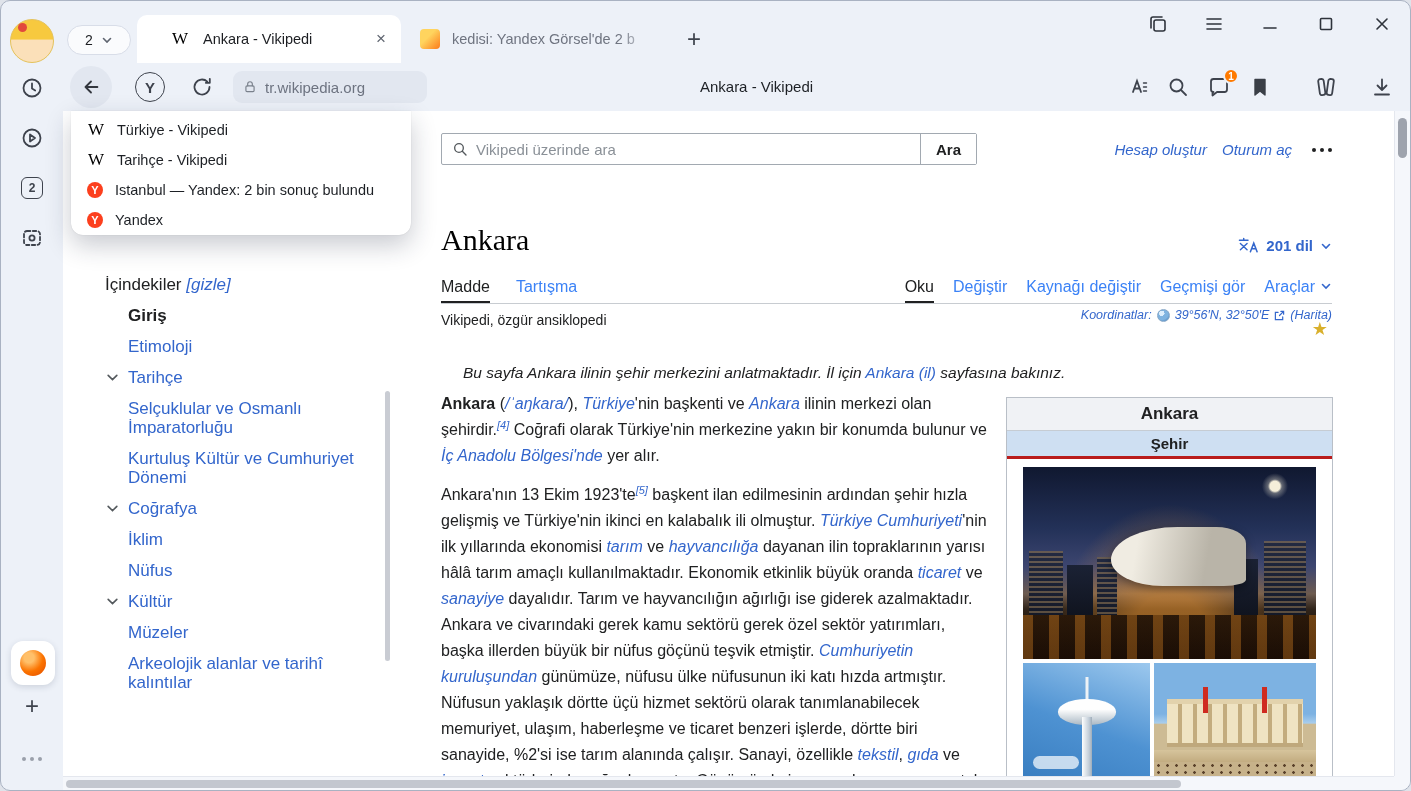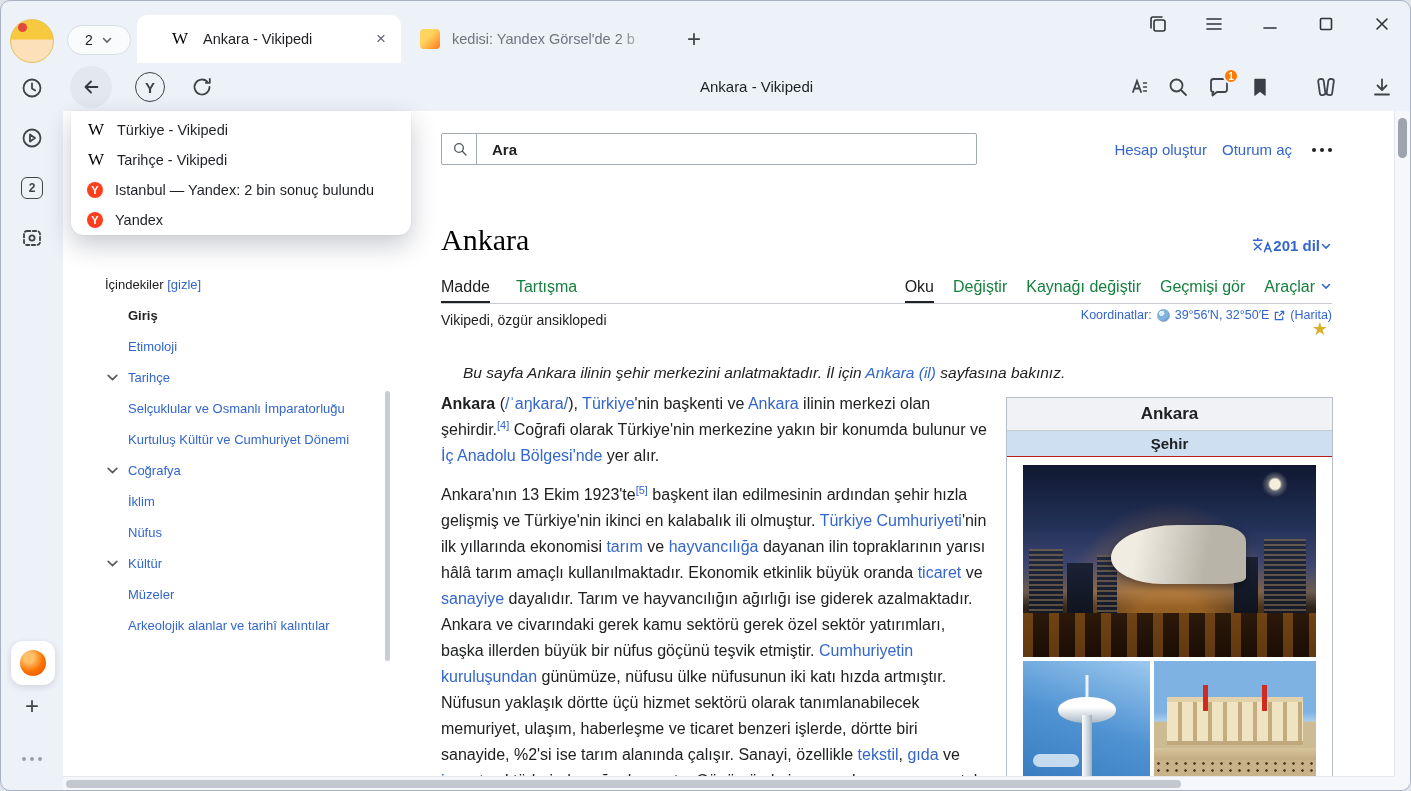--- a/index.html
+++ b/index.html
@@ -78,56 +78,56 @@
   .hitem{ display:flex; align-items:center; gap:12px; height:30px; padding:0 16px; font-size:14.5px; color:#1d2025; cursor:pointer; }
   .hfoot{ display:flex; align-items:center; gap:12px; height:34px; padding:0 16px; background:#ebedf2;
           border-top:1px solid #e2e4ea; border-radius:0 0 12px 12px; font-size:14.5px; color:#1d2025;
           margin-top:3px; cursor:pointer; }
   .fav-w{ width:18px; text-align:center; font-family:"Liberation Serif", serif; font-size:17px; color:#000; flex:none; }
   .fav-y{ width:16px; height:16px; border-radius:50%; background:#fc3f1d; color:#fff; font-weight:700; font-size:11px;
           display:flex; align-items:center; justify-content:center; flex:none; }
 
   
   .page{ position:absolute; left:62px; top:110px; width:1333px; height:667px; background:#fff; overflow:hidden; }
-  .wl{ color:#3366cc; cursor:pointer; }
+  .wl{ color:#3366cc; cursor:pointer;font-style:italic; }
   .bold{ font-weight:700; }
   sup{ font-size:11px; line-height:0; }
 
   
-  .toc{ position:absolute; left:65px; top:164px; width:250px; font-size:13px; line-height:19px; }
+  .toc{ position:absolute; left:65px; top:164px; width:250px; font-size:17px; line-height:19px; }
   .toc-head{ margin:0 0 12px -23px; color:#202122; }
   .toc-item{ position:relative; margin-bottom:12px; color:#3366cc; cursor:pointer; max-width:228px; }
   .toc-item.active{ color:#202122; font-weight:700; }
   .chev{ position:absolute; left:-22px; top:3px; width:13px; height:13px; color:#54595d; }
   .toc-scroll{ position:absolute; left:322px; top:280px; width:5px; height:270px; background:#c9ccd3; border-radius:3px; cursor:pointer; }
 
   
   .sgroup{ position:absolute; left:378px; top:22px; width:536px; height:32px; border:1px solid #a2a9b1; border-radius:2px;
            display:flex; align-items:center; background:#fff; }
   .sgroup .mag{ width:16px; height:16px; margin:0 8px 0 10px; color:#54595d; flex:none; }
   .sgroup input{ border:0; outline:0; flex:1; font-size:15px; font-family:inherit; color:#202122; background:transparent; min-width:0; }
   .sgroup input::placeholder{ color:#8a9097; }
   .sbtn{ height:100%; border:0; border-left:1px solid #a2a9b1; background:#fff; padding:0 15px; font-size:15px;
          font-weight:600; color:#202122; cursor:pointer; font-family:inherit; }
   .ulinks{ position:absolute; top:30px; right:64px; display:flex; align-items:center; gap:15px; font-size:15px; }
   .udots{ display:flex; gap:4px; margin-left:5px; cursor:pointer; }
   .udots i{ width:4px; height:4px; border-radius:50%; background:#202122; }
 
   .atitle{ position:absolute; left:378px; top:112px; font-family:"Liberation Serif","DejaVu Serif",serif;
            font-weight:400; font-size:30px; color:#000; }
-  .langbtn{ position:absolute; top:126px; right:64px; display:flex; align-items:center; 
+  .langbtn{ position:absolute; top:126px; right:64px; display:flex; align-items:center; gap:7px;
             color:#3366cc; font-weight:700; font-size:15px; cursor:pointer; }
   .langbtn .lic{ width:21px; height:17px; color:#3366cc; }
   .cdn{ width:12px; height:12px; color:#3366cc; }
 
   .atabs{ position:absolute; left:378px; right:64px; top:165px; height:28px; display:flex; align-items:flex-end;
           border-bottom:1px solid #c8ccd1; font-size:16px; }
   .lgroup{ display:flex; gap:26px; align-items:flex-end; }
   .rgroup{ display:flex; gap:19px; align-items:flex-end; margin-left:auto; }
-  .atab{ padding-bottom:7px; color:#15803d; cursor:pointer; white-space:nowrap; }
+  .atab{ padding-bottom:7px; color:#3b82f6; cursor:pointer; white-space:nowrap; }
   .atab.on{ color:#202122; padding-bottom:5px; border-bottom:2px solid #202122; }
   .atab.tools{ display:flex; align-items:flex-start; gap:5px; }
   .atab.tools .cdn{ margin-top:2px; }
 
   .tagline{ position:absolute; left:378px; top:201px; font-size:14px; color:#202122; }
   .coords{ position:absolute; top:197px; right:64px; display:flex; align-items:center; gap:5px; font-size:12.5px; }
   .globe{ width:13px; height:13px; border-radius:50%; border:1px solid #88a8c8; cursor:pointer;
           background:radial-gradient(circle at 35% 30%, #ddeefc 0 25%, #7fb3e0 26% 60%, #3c78b4 100%); }
   .exti{ width:11px; height:11px; color:#3366cc; }
   .fstar{ position:absolute; top:209px; right:68px; font-size:18px; color:#d9b02c; cursor:pointer; line-height:1; }
@@ -135,21 +135,21 @@
   .hatnote{ position:absolute; left:378px; top:253px; width:680px; font-style:italic; font-size:15.5px;
             color:#202122; padding-left:22px; }
   .abody{ position:absolute; left:378px; top:280px; width:547px; font-size:16px; line-height:26px; color:#202122; }
   .abody p{ margin:0 0 13px; }
 
   
   .infobox{ position:absolute; left:943px; top:286px; width:327px; border:1px solid #b9bfc7; background:#fff; }
   .ib-title{ background:#f0f2f5; border-bottom:1px solid #c6ccd3; text-align:center; font-weight:700;
              font-size:17px; padding:6px 4px; color:#202122; }
   .ib-sub{ background:#cedff2; text-align:center; font-weight:700; font-size:15px; padding:4px;
-           border-bottom:1px solid #b91c1c; color:#202122; }
+           border-bottom:3px solid #b91c1c; color:#202122; }
   .ib-imgs{ padding:8px 16px 16px; }
   .img-row{ display:flex; gap:4px; margin-top:4px; }
 
   .img-pan{ position:relative; overflow:hidden; height:192px; cursor:pointer;
     background:
       radial-gradient(circle at 86% 10%, #f5efda 0 5px, rgba(245,239,218,.35) 7px, transparent 13px),
       radial-gradient(ellipse at 50% 88%, rgba(255,160,50,.5) 0 18%, transparent 55%),
       linear-gradient(180deg,#101830 0%,#233158 32%,#3d4670 52%,#6d5b50 66%,#30241a 74%,#17100a 88%,#0d0805 100%); }
   .pan-b{ position:absolute; bottom:44px; background:linear-gradient(180deg,#1b2235,#10141f); }
   .pan-b.w{ background-image:repeating-linear-gradient(180deg, rgba(255,200,120,.30) 0 2px, transparent 2px 5px),
@@ -273,20 +273,27 @@
           <path d="M19 12H6M12 6l-6 6 6 6"></path>
         </svg>
     </div>
     <div class="ybtn">
         <span>Y</span>
       </div>
     <svg class="reloadbtn" viewBox="0 0 24 24" fill="none" stroke="currentColor" stroke-width="1.8" stroke-linecap="round" stroke-linejoin="round">
         <path d="M19.5 12a7.5 7.5 0 1 1-2.2-5.3"></path>
         <path d="M19.8 3.8v4h-4"></path>
       </svg>
+    <div class="addressbar">
+      <svg width="14" height="14" viewBox="0 0 24 24" fill="none" stroke="#7a818c" stroke-width="2" stroke-linecap="round">
+          <rect x="5" y="10" width="14" height="10" rx="2"></rect>
+          <path d="M8 10V7a4 4 0 0 1 8 0v3"></path>
+        </svg>
+      <span class="url">tr.wikipedia.org</span>
+    </div>
     <div class="tb-title">Ankara - Vikipedi</div>
 
     <div class="tb-right">
       <svg class="ti" viewBox="0 0 24 24" fill="none" stroke="currentColor" stroke-width="1.8" stroke-linecap="round">
           <path d="M8 17L12 6l4 11M9.5 13.5h5"></path>
           <path d="M18.5 8h3M18.5 12h3M18.5 16h3" stroke-width="1.4"></path>
         </svg>
       <svg class="ti" viewBox="0 0 24 24" fill="none" stroke="currentColor" stroke-width="1.8" stroke-linecap="round">
           <circle cx="10.5" cy="10.5" r="6"></circle>
           <path d="M15 15l5 5"></path>
@@ -345,20 +352,21 @@
       <div class="toc-item">Müzeler</div>
       <div class="toc-item">Arkeolojik alanlar ve tarihî kalıntılar</div>
     </nav>
     <div class="toc-scroll"></div>
 
     <div class="sgroup">
       <svg class="mag" viewBox="0 0 24 24" fill="none" stroke="currentColor" stroke-width="2" stroke-linecap="round">
           <circle cx="10.5" cy="10.5" r="6.5"></circle>
           <path d="M15.5 15.5l5.5 5.5"></path>
         </svg>
+      <input placeholder="Vikipedi üzerinde ara" style="">
       <button class="sbtn">Ara</button>
     </div>
 
     <div class="ulinks">
       <span class="wl">Hesap oluştur</span>
       <span class="wl">Oturum aç</span>
       <span class="udots">
           <i></i>
           <i></i>
           <i></i>

